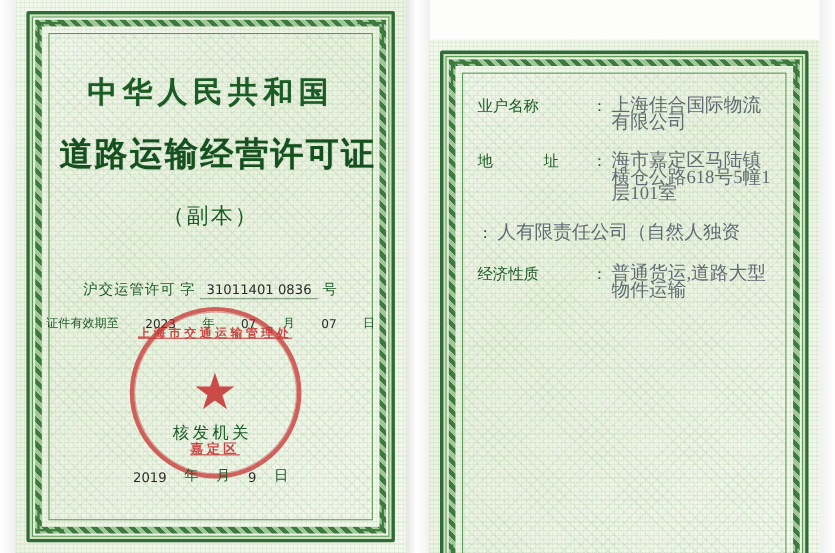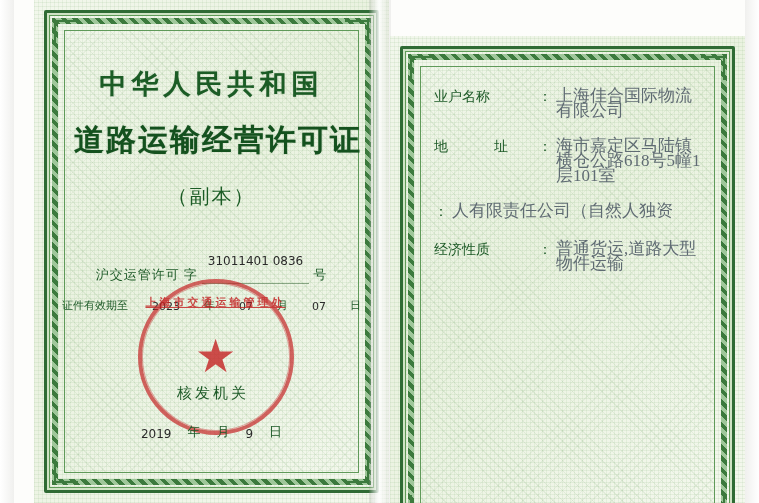--- a/index.html
+++ b/index.html
@@ -25,21 +25,20 @@
     top: 0;
     height: 503px;
     background:
       repeating-linear-gradient(0deg, rgba(150,190,140,0.16) 0px, rgba(150,190,140,0.16) 1px, rgba(255,255,255,0) 1px, rgba(255,255,255,0) 4px),
       repeating-linear-gradient(90deg, rgba(150,190,140,0.14) 0px, rgba(150,190,140,0.14) 1px, rgba(255,255,255,0) 1px, rgba(255,255,255,0) 4px),
       linear-gradient(135deg, #f2f7ec 0%, #eaf2e0 40%, #f4f8ee 100%);
   }
   .page-left {
     left: 14px;
     width: 355px;
-    margin-left: 20px;
   }
   .page-right {
     left: 390px;
     width: 355px;
     margin-top: 36px;
   }
   
   .frame-outer {
     position: absolute;
     left: 10px;
@@ -135,21 +134,21 @@
     color: #1d5a27;
     gap: 4px;
     white-space: nowrap;
   }
   .license-line .lbl { letter-spacing: 1px; }
   .license-line .num {
     font-family: "DejaVu Sans", sans-serif;
     font-size: 12px;
     color: #2a2a2a;
     border-bottom: 1px solid rgba(40,90,40,0.5);
-    padding: 0 6px 15px 6px;
+    padding: 0 6px 1px 6px;
     min-width: 92px;
     text-align: center;
   }
   .valid-line {
     margin-top: 14px;
     display: flex;
     align-items: flex-end;
     justify-content: center;
     font-size: 11px;
     font-family: "DejaVu Serif", serif;
@@ -334,20 +333,21 @@
         <span>年</span>
         <span class="v">07</span>
         <span>月</span>
         <span class="v">07</span>
         <span>日</span>
       </div>
 
       <div class="seal">
         <div class="seal-top-text">上海市交通运输管理处</div>
         <div class="seal-star">★</div>
+        <div class="seal-bottom-text">嘉定区</div>
       </div>
 
       <div class="issuer-block">
         <div class="issuer-label">核发机关</div>
       </div>
 
       <div class="date-line">
         <span class="yr">2019</span>
         <span>年</span>
         <span>月</span>

